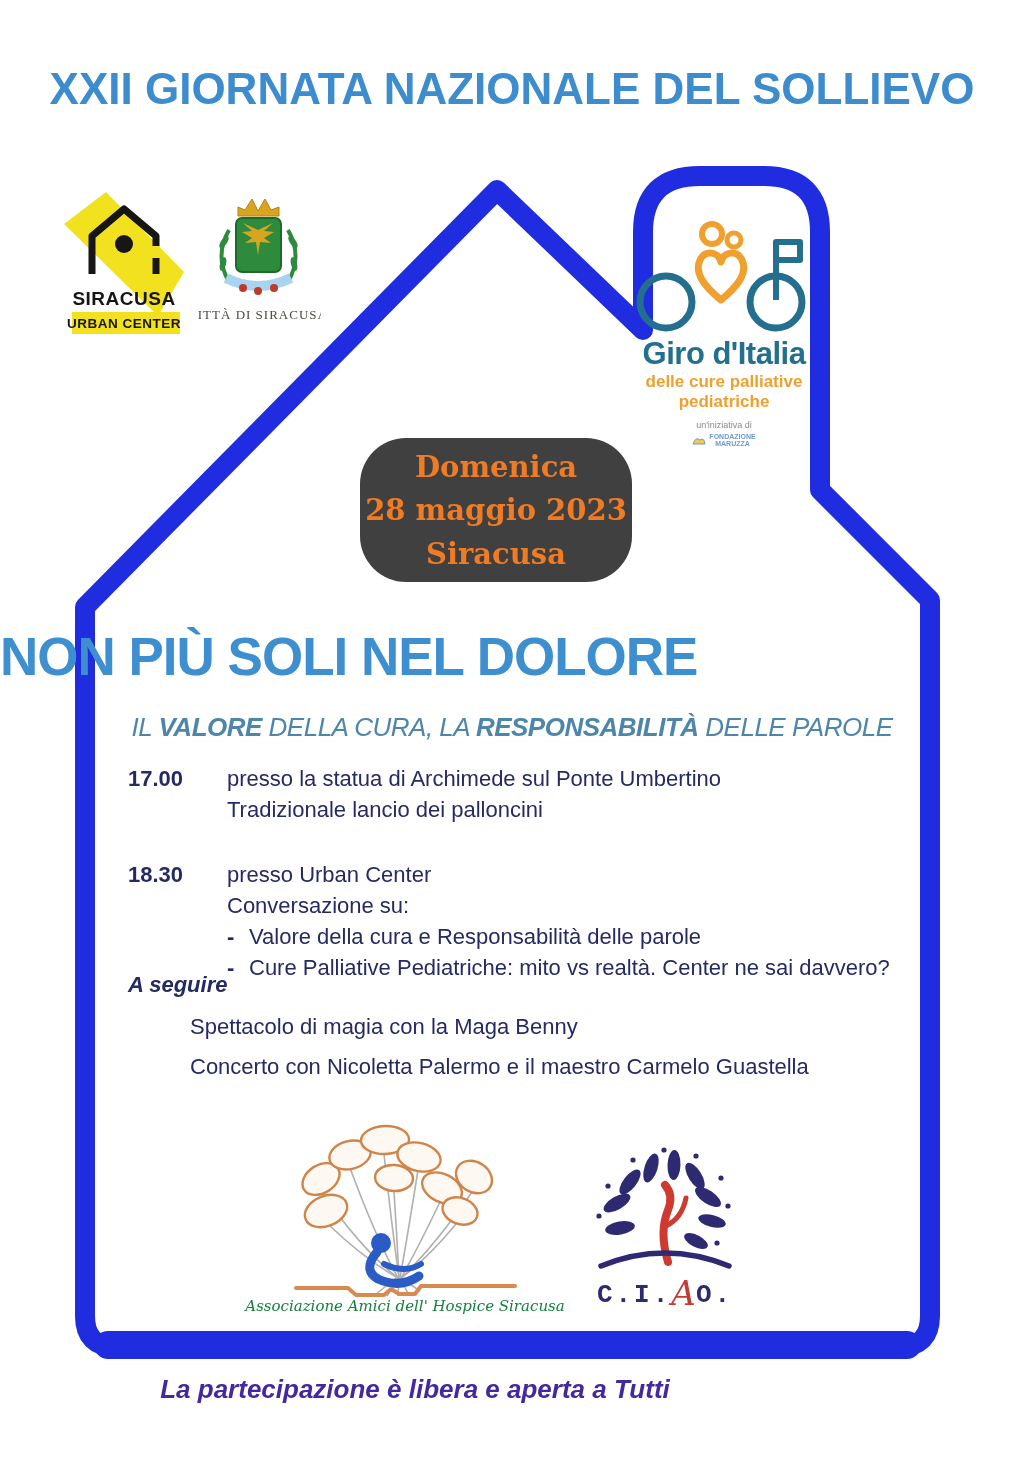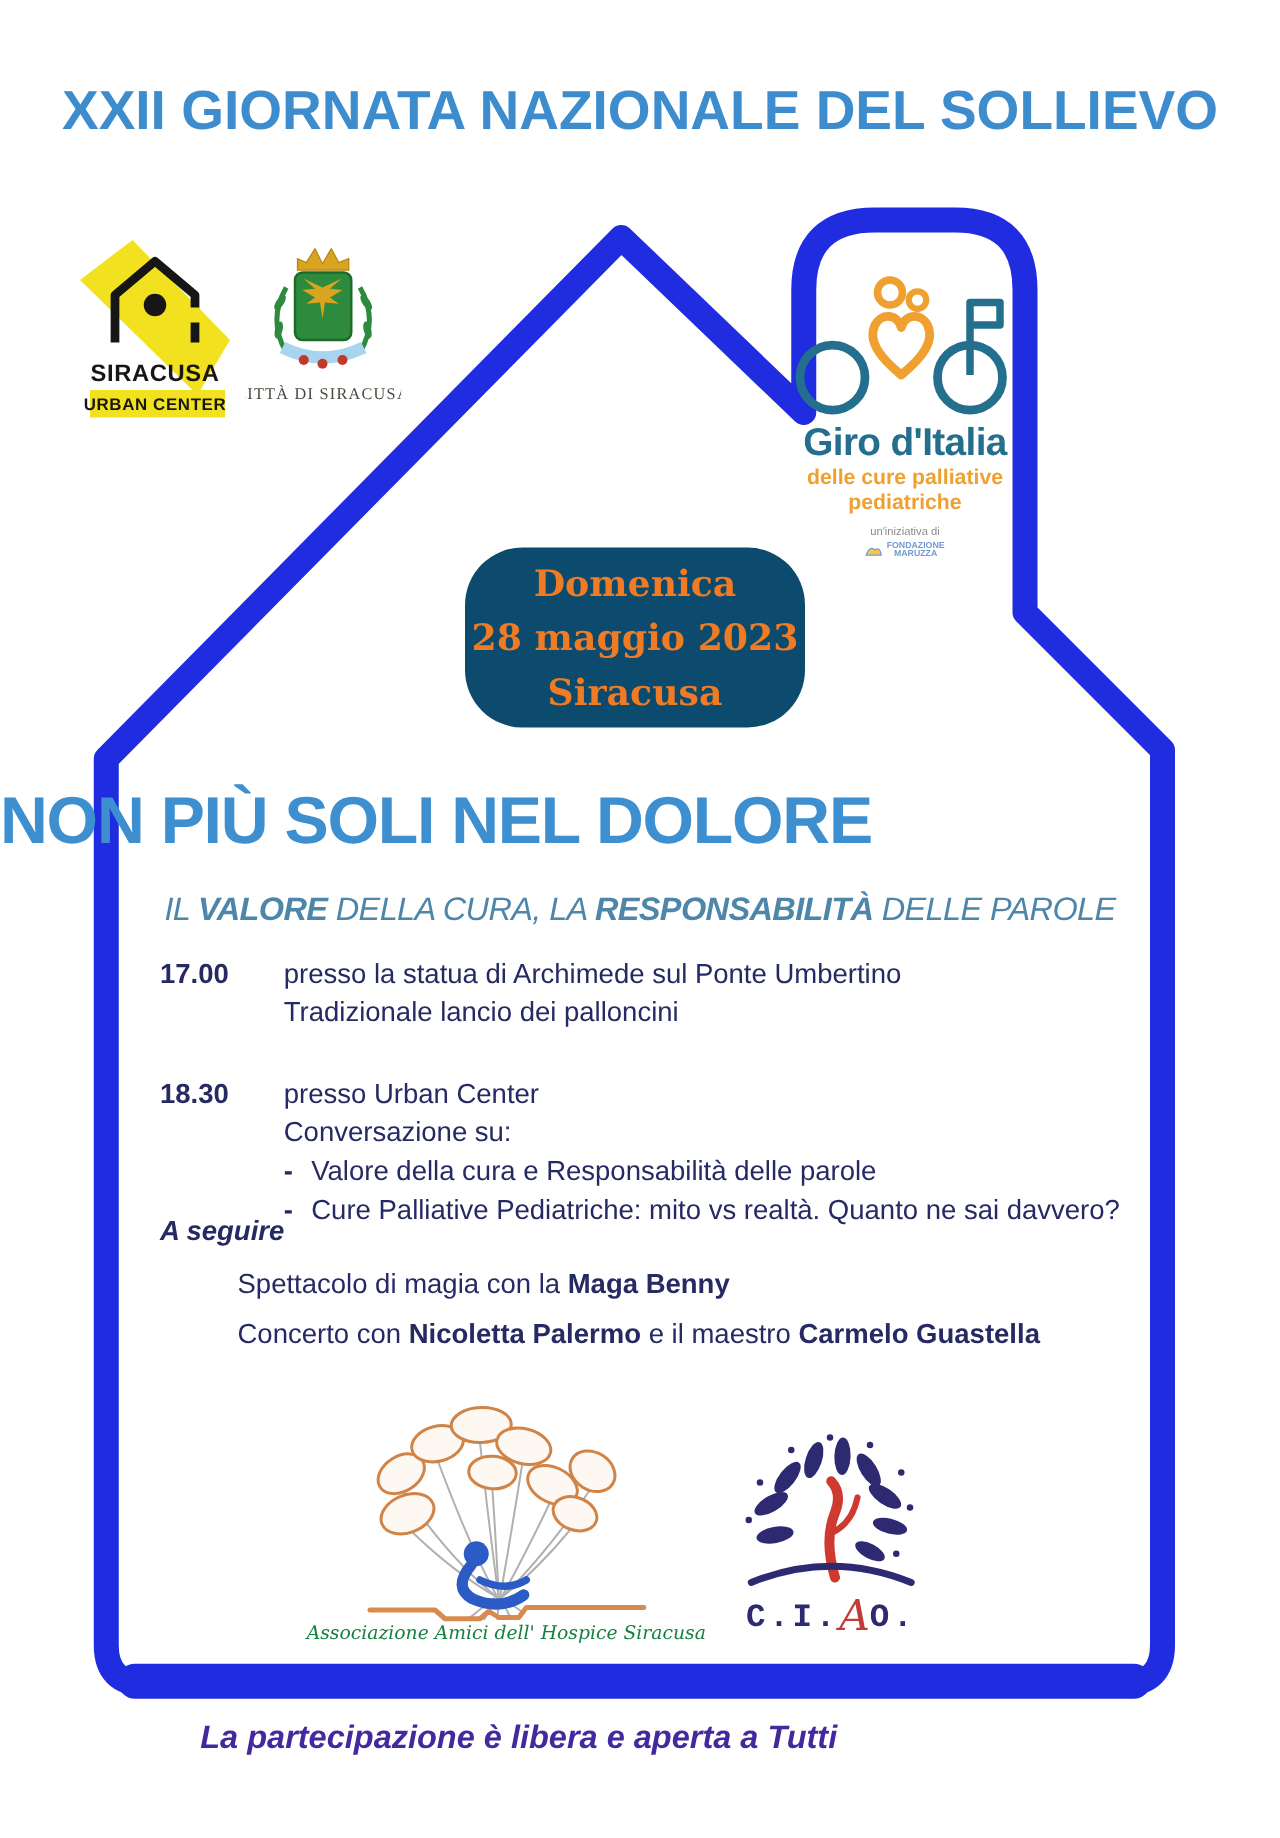--- a/index.html
+++ b/index.html
@@ -12,21 +12,21 @@
     top:64px;left:0;width:1024px;text-align:center;
     font-size:44px;font-weight:bold;color:#3d8ccd;letter-spacing:0px;
   }
   .house-svg{top:0;left:0;}
   .giro-block{top:212px;left:626px;width:196px;text-align:center;}
   .giro-title{font-size:31px;font-weight:bold;color:#256f8e;margin-top:2px;letter-spacing:-0.5px;}
   .giro-sub{font-size:17px;font-weight:bold;color:#efa02f;line-height:20px;}
   .giro-init{font-size:9px;color:#8b8b8b;margin-top:8px;}
   .giro-found{font-size:7px;color:#6f9bd1;font-weight:bold;display:flex;align-items:center;justify-content:center;gap:3px;margin-top:3px;}
   .date-box{
-    top:438px;left:372px;width:272px;height:144px;background:#0c4a6e;border-radius:46px;
+    top:438px;left:360px;width:272px;height:144px;background:#404040;border-radius:46px;
     display:flex;flex-direction:column;justify-content:space-evenly;align-items:center;text-align:center;
   }
   .date-box div{
     font-family:"DejaVu Serif", serif;font-weight:bold;font-size:29px;color:#ef7b24;line-height:30px;
   }
   .headline{
     top:626px;left:0;width:1024px;text-align:left;
     font-size:53px;font-weight:bold;color:#3e8fd0;letter-spacing:-1px;
   }
   .subheadline{
@@ -35,21 +35,21 @@
   }
   .subheadline b{font-weight:bold;}
   .schedule{top:763px;left:128px;width:780px;color:#262a63;font-size:22px;line-height:31px;}
   .sched-row{display:flex;margin-bottom:34px;gap:37px;}
   .sched-time{font-weight:bold;width:62px;flex:0 0 62px;}
   .bullet-row{display:flex;}
   .bullet-dash{width:22px;flex:0 0 22px;font-weight:bold;}
   .aseguire{top:972px;left:128px;font-size:22px;font-weight:bold;font-style:italic;color:#262a63;}
   .events{top:1014px;left:190px;width:780px;color:#262a63;font-size:22px;line-height:26px;}
   .events .evt{margin-bottom:14px;}
-  .events b{font-weight:bold;}
+  .events b{font-weight:normal;}
   .hospice-caption{
     top:1297px;left:245px;width:320px;text-align:center;
     font-family:"DejaVu Serif", serif;font-style:italic;font-size:15px;color:#15803d;
   }
   .ciao-text{
     top:1270px;left:563px;width:204px;text-align:center;
     font-family:"Liberation Mono", monospace;font-weight:bold;font-size:26px;color:#2e2a72;letter-spacing:3px;
   }
   .ciao-text .script-a{
     font-family:"DejaVu Serif", serif;font-style:italic;font-weight:normal;
@@ -143,21 +143,21 @@
     <div class="sched-time">18.30</div>
     <div>
       <div>presso Urban Center</div>
       <div>Conversazione su:</div>
       <div class="bullet-row">
         <span class="bullet-dash">-</span>
         <span>Valore della cura e Responsabilità delle parole</span>
       </div>
       <div class="bullet-row">
         <span class="bullet-dash">-</span>
-        <span>Cure Palliative Pediatriche: mito vs realtà. Quanto ne sai davvero?</span>
+        <span>Cure Palliative Pediatriche: mito vs realtà. Center ne sai davvero?</span>
       </div>
     </div>
   </div>
 </div>
 
 <div class="abs aseguire">A seguire</div>
 
 <div class="abs events">
   <div class="evt"><span>Spettacolo di magia con la </span><b>Maga Benny</b></div>
   <div class="evt"><span>Concerto con </span><b>Nicoletta Palermo</b><span> e il maestro </span><b>Carmelo Guastella</b></div>

